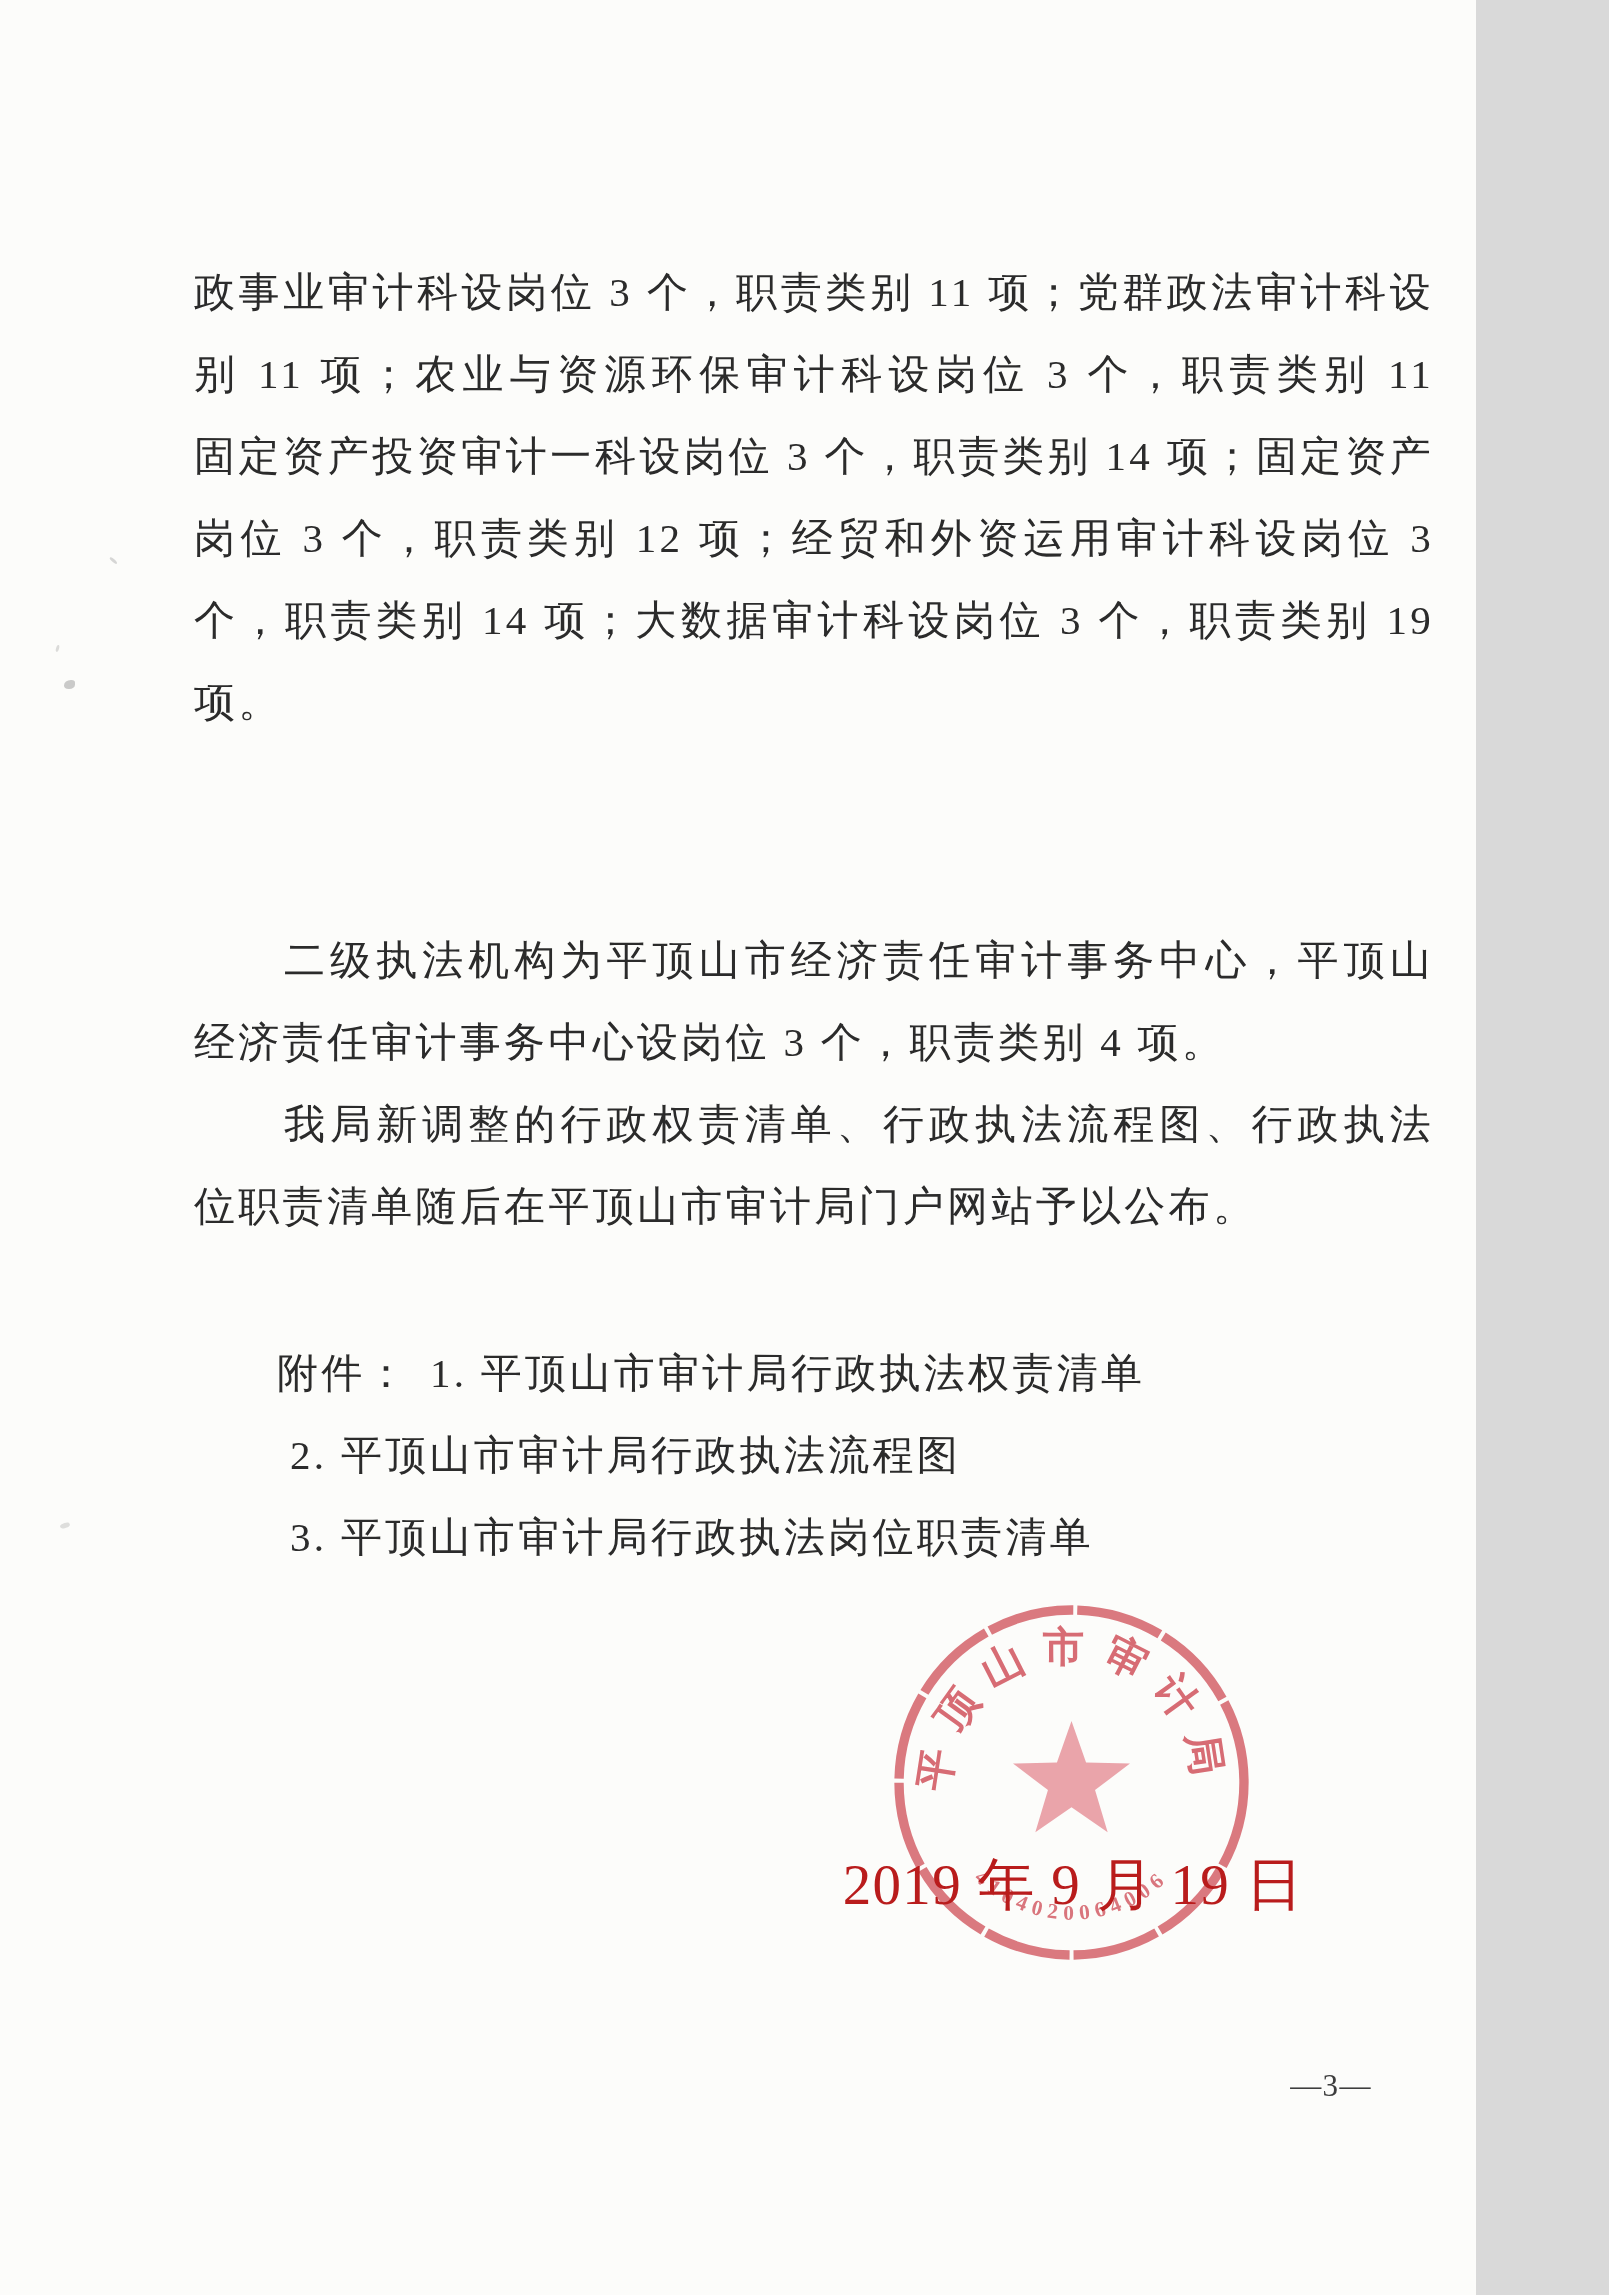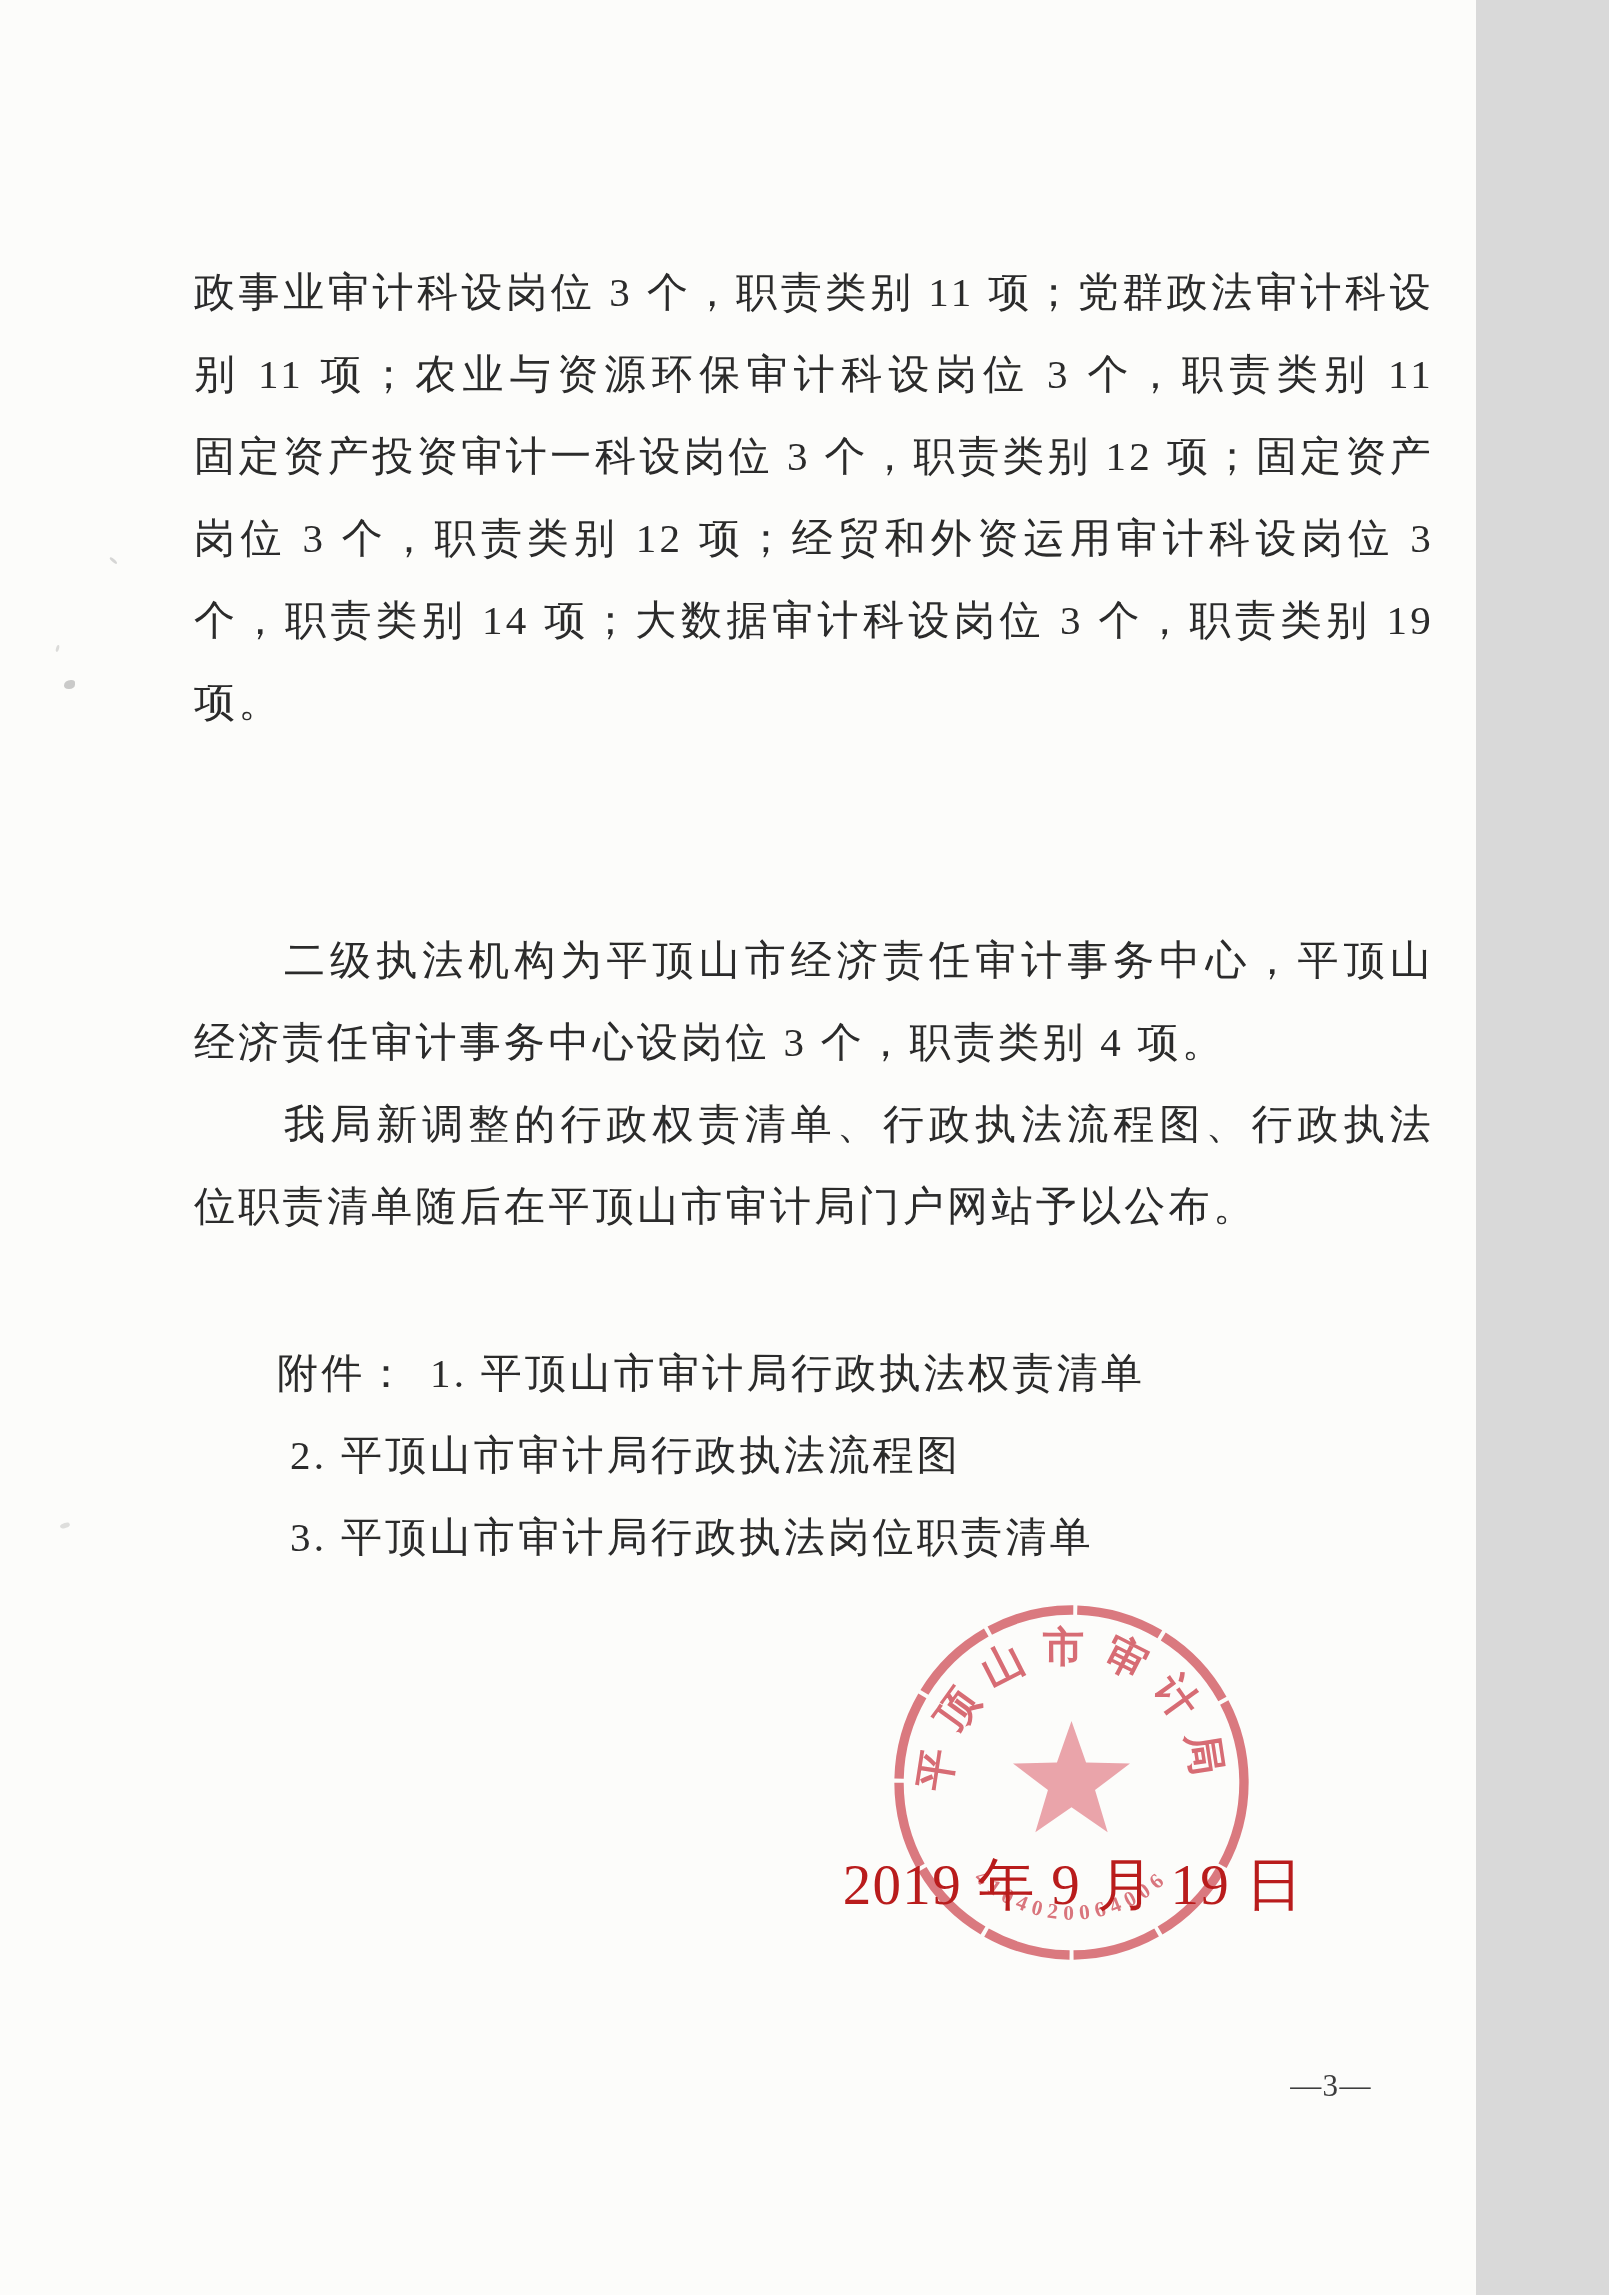--- a/index.html
+++ b/index.html
@@ -70,21 +70,21 @@
   .s4 { left:60px;  top:1523px; width:10px; height:5.3px; opacity:.28; transform:rotate(-18deg); }
 </style>
 </head>
 <body>
 
 <div class="page">
 
   <div class="col" style="top:251px;">
     <div class="bline just">政事业审计科设岗位 3 个，职责类别 11 项；党群政法审计科设</div>
     <div class="bline just">别 11 项；农业与资源环保审计科设岗位 3 个，职责类别 11 项；</div>
-    <div class="bline just">固定资产投资审计一科设岗位 3 个，职责类别 12 项；固定资产</div>
+    <div class="bline just">固定资产投资审计一科设岗位 3 个，职责类别 14 项；固定资产</div>
     <div class="bline just">岗位 3 个，职责类别 12 项；经贸和外资运用审计科设岗位 3</div>
     <div class="bline just">个，职责类别 14 项；大数据审计科设岗位 3 个，职责类别 19</div>
     <div class="bline lastline">项。</div>
   </div>
 
   <div class="col" style="top:919px;">
     <div class="bline just indent">二级执法机构为平顶山市经济责任审计事务中心，平顶山市</div>
     <div class="bline lastline">经济责任审计事务中心设岗位 3 个，职责类别 4 项。</div>
   </div>
 

